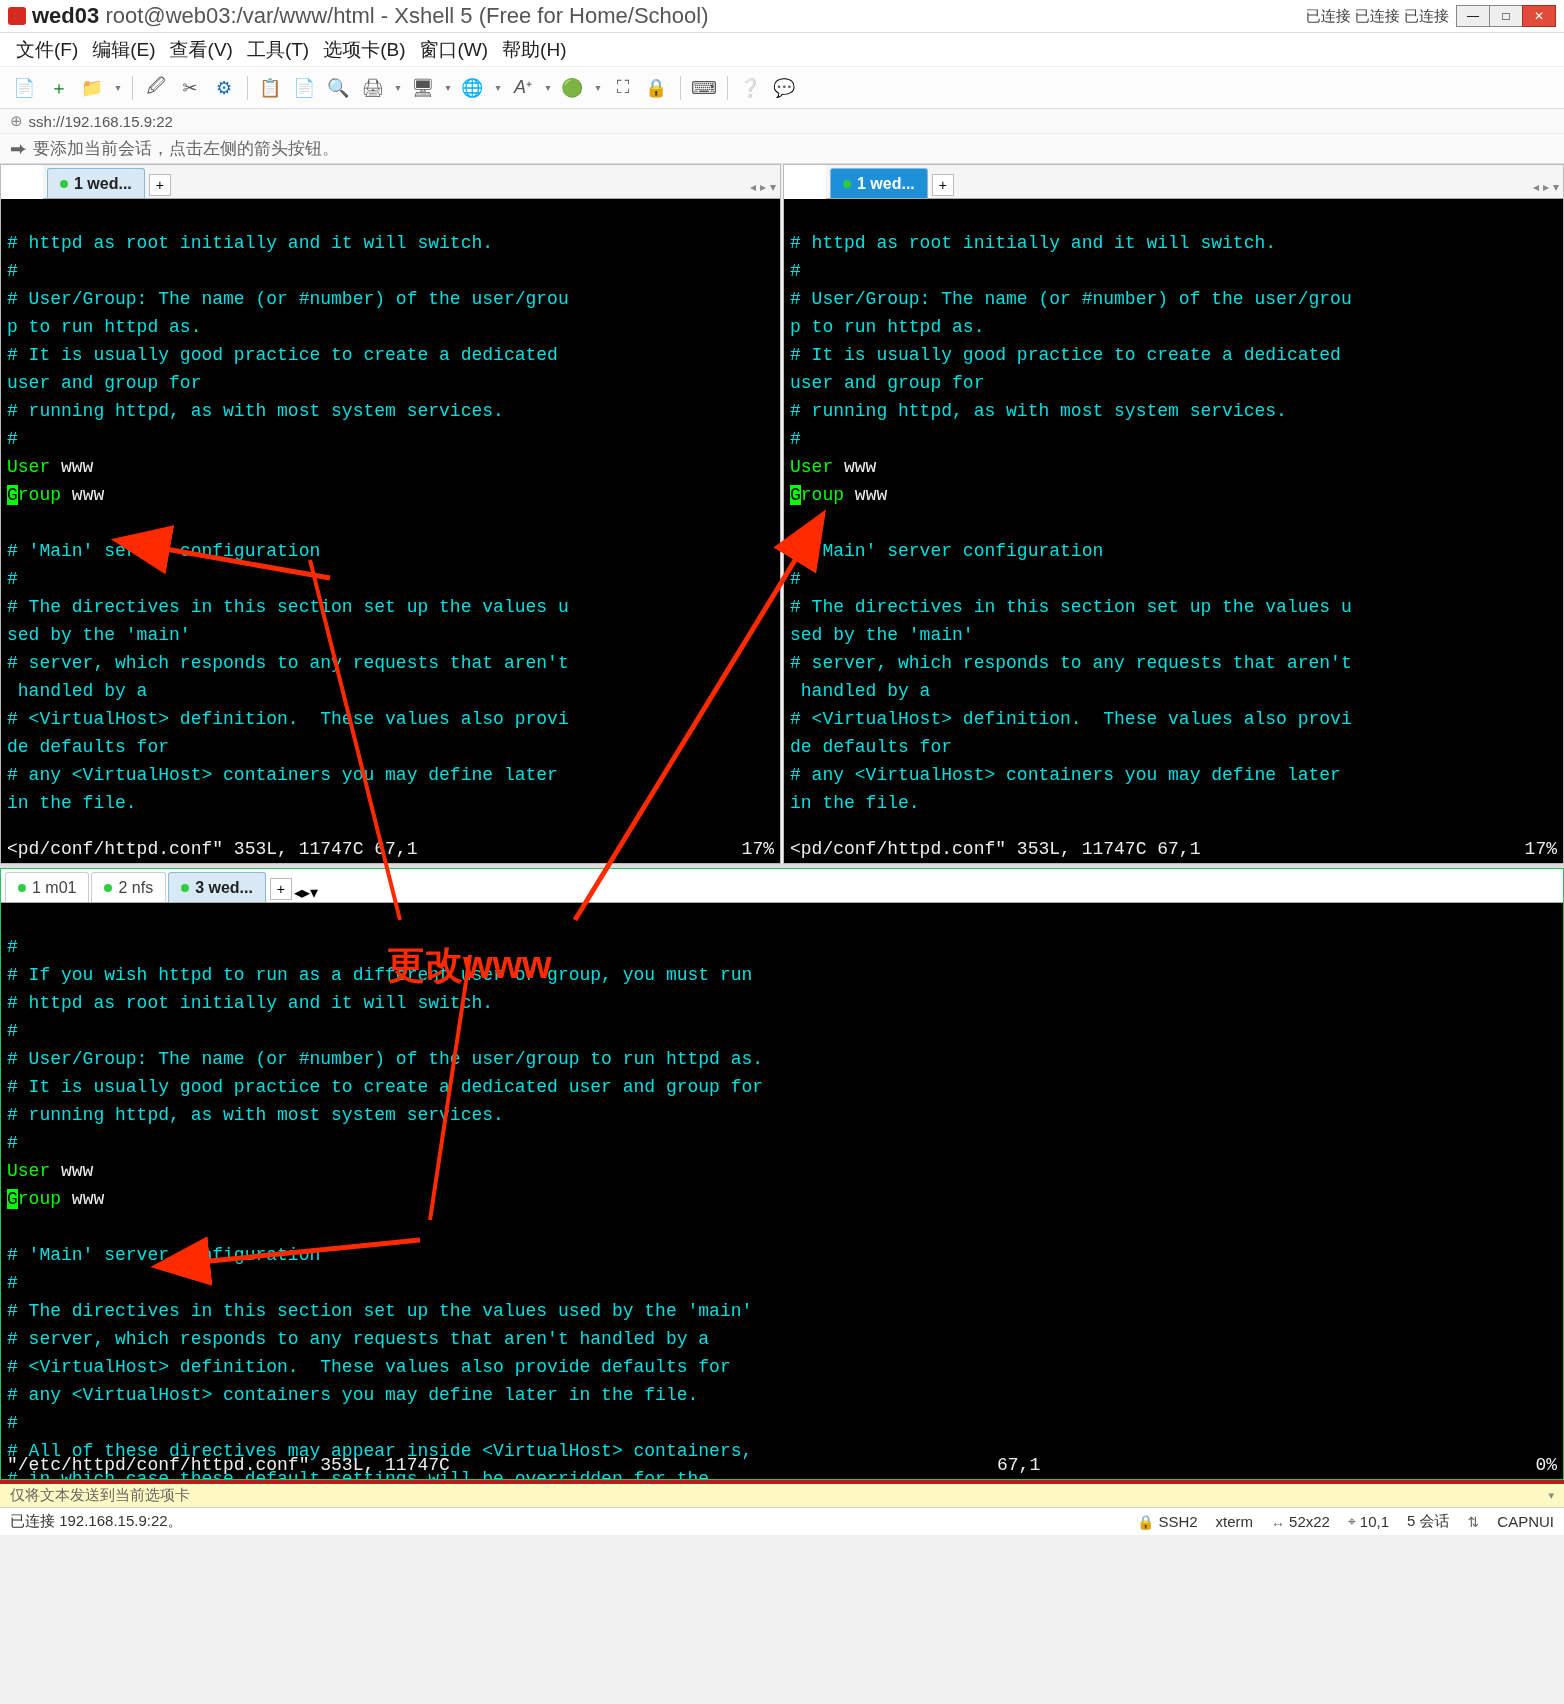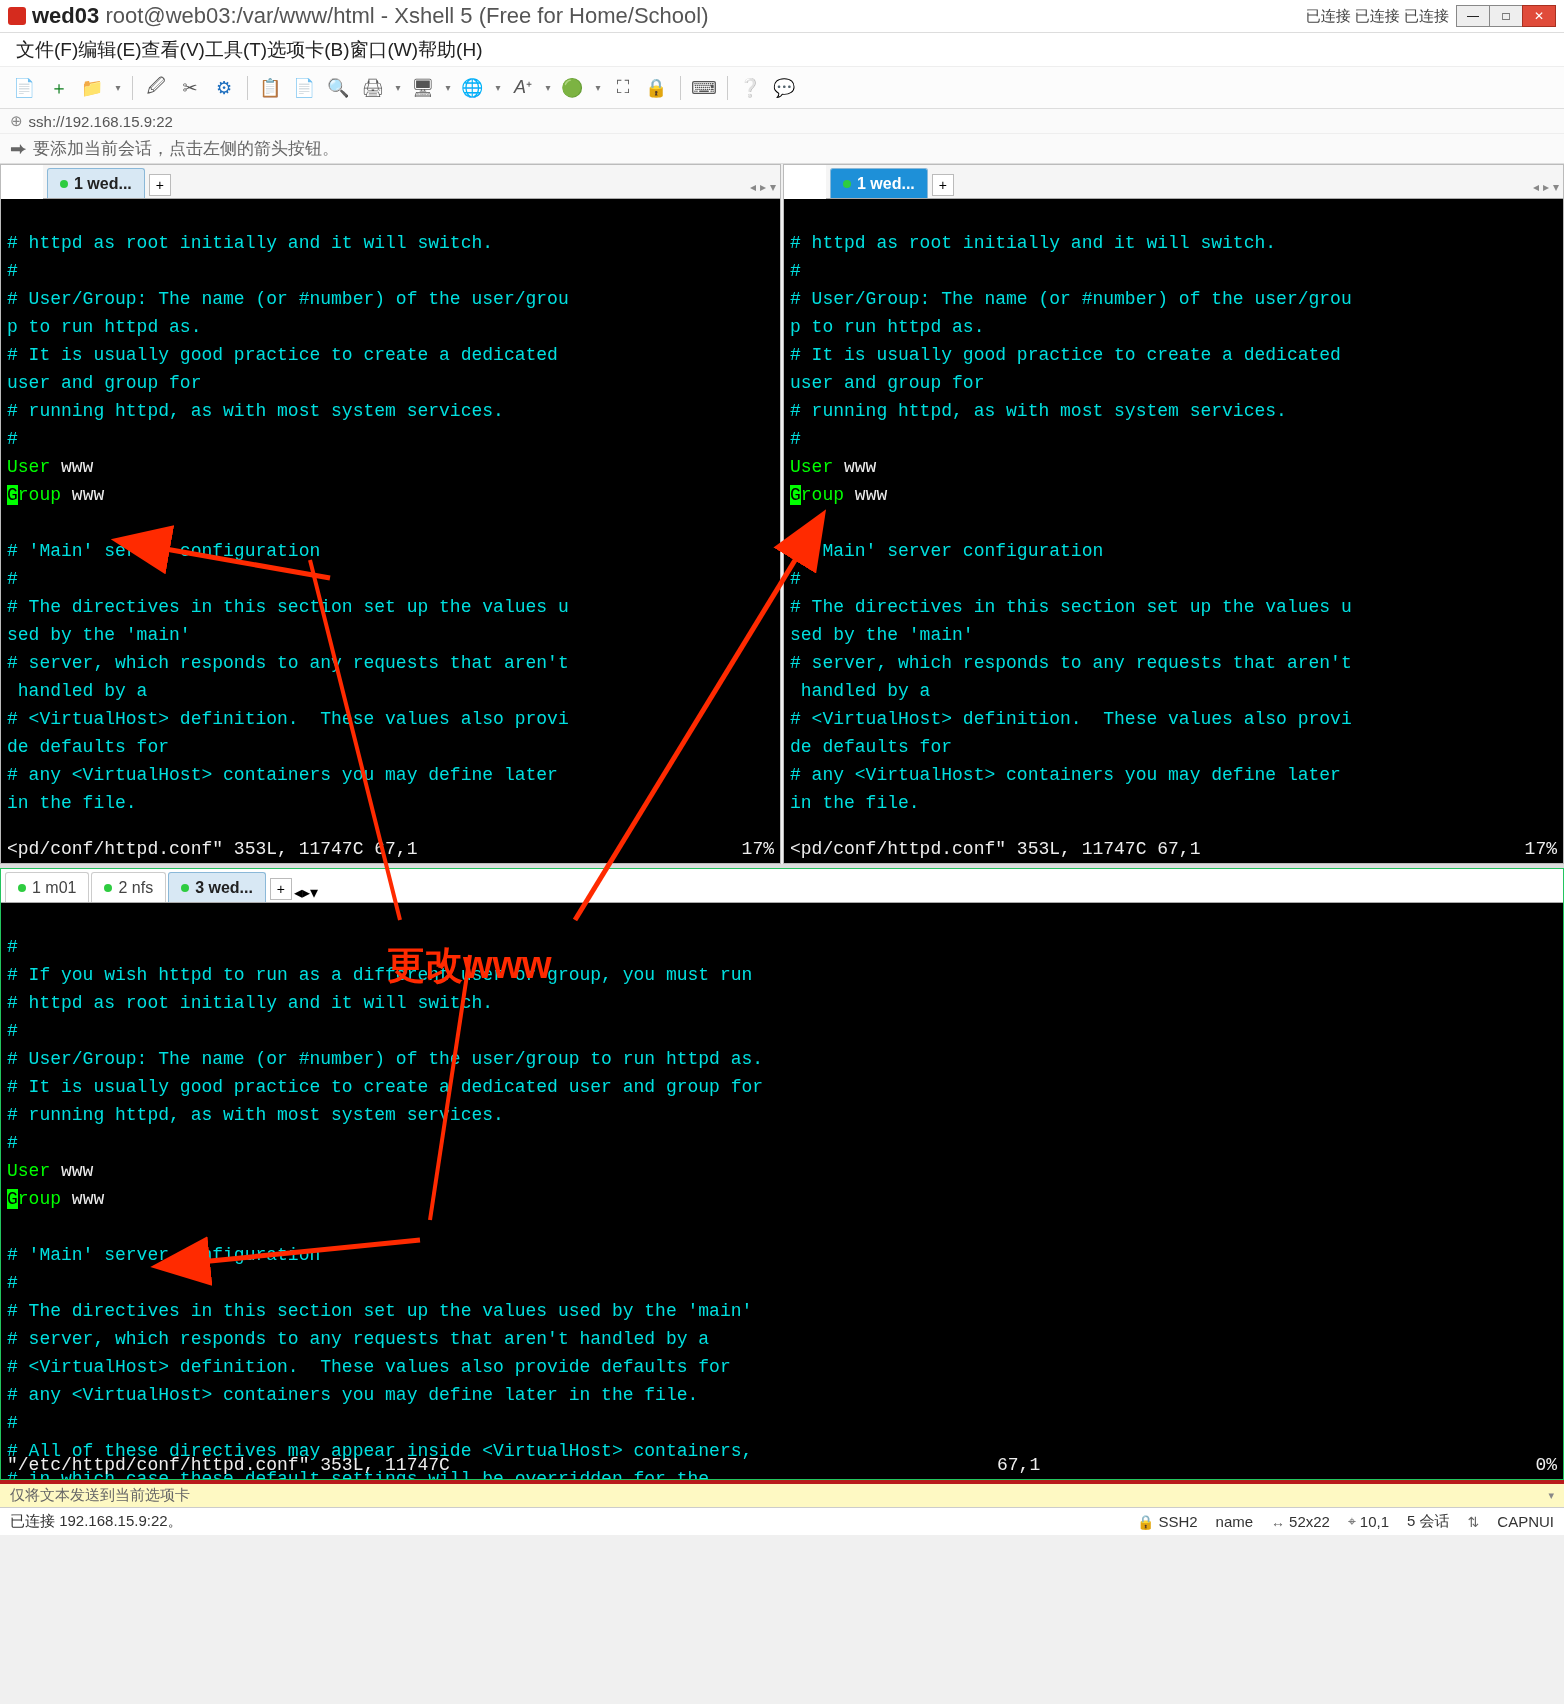--- a/index.html
+++ b/index.html
@@ -9,21 +9,21 @@
   .titlebar { height: 33px; background: #fff; display: flex; align-items: center; padding: 0 8px; border-bottom: 1px solid #ddd; }
   .titlebar .icon { width: 18px; height: 18px; background: #d52b1e; border-radius: 3px; margin-right: 6px; }
   .titlebar .title { font-size: 22px; color: #555; }
   .titlebar .title b { color: #222; font-weight: bold; }
   .titlebar .spacer { flex: 1; }
   .titlebar .status-text { font-size: 15px; color: #444; }
   .winbtns { display: flex; margin-left: 8px; }
   .winbtn { width: 34px; height: 22px; border: 1px solid #888; background: #eee; display: flex; align-items: center; justify-content: center; font-size: 12px; margin-left: -1px; }
   .winbtn.close { background: #e04b3a; color: #fff; border-color: #a83020; }
 
-  .menubar { height: 34px; background: #fff; display: flex; align-items: center; padding: 0 16px; font-size: 19px; color: #222; border-bottom: 1px solid #eee; }
+  .menubar { height: 34px; background: #fff; display: flex; align-items: center; padding: 0 16px; gap: 14px; font-size: 19px; color: #222; border-bottom: 1px solid #eee; }
   .menubar span { cursor: default; }
 
   .toolbar { height: 42px; background: #fcfcfc; display: flex; align-items: center; padding: 0 10px; gap: 4px; border-bottom: 1px solid #ddd; }
   .tool { width: 30px; height: 30px; display: flex; align-items: center; justify-content: center; color: #555; font-size: 18px; }
   .tool.sep { width: 1px; height: 24px; background: #ccc; margin: 0 4px; }
   .tool.dd { width: 12px; font-size: 10px; color: #777; }
   .tool.plus { color: #0a7c1a; }
   .tool.folder { color: #e8a200; }
   .tool.gear { color: #1e6fbf; }
   .tool.globe { color: #2a7c2a; }
@@ -275,21 +275,21 @@
   <span class="dd">▾</span>
 </div>
 <div class="footerbar2">
   <span>已连接 192.168.15.9:22。</span>
   <div class="spacer"></div>
   <div class="seg">
       <span class="ico">🔒</span>
       <span>SSH2</span>
     </div>
   <div class="seg">
-      <span>name</span>
+      <span>xterm</span>
     </div>
   <div class="seg">
       <span class="ico">↔</span>
       <span>52x22</span>
     </div>
   <div class="seg">
       <span class="ico">⌖</span>
       <span>10,1</span>
     </div>
   <div class="seg">

